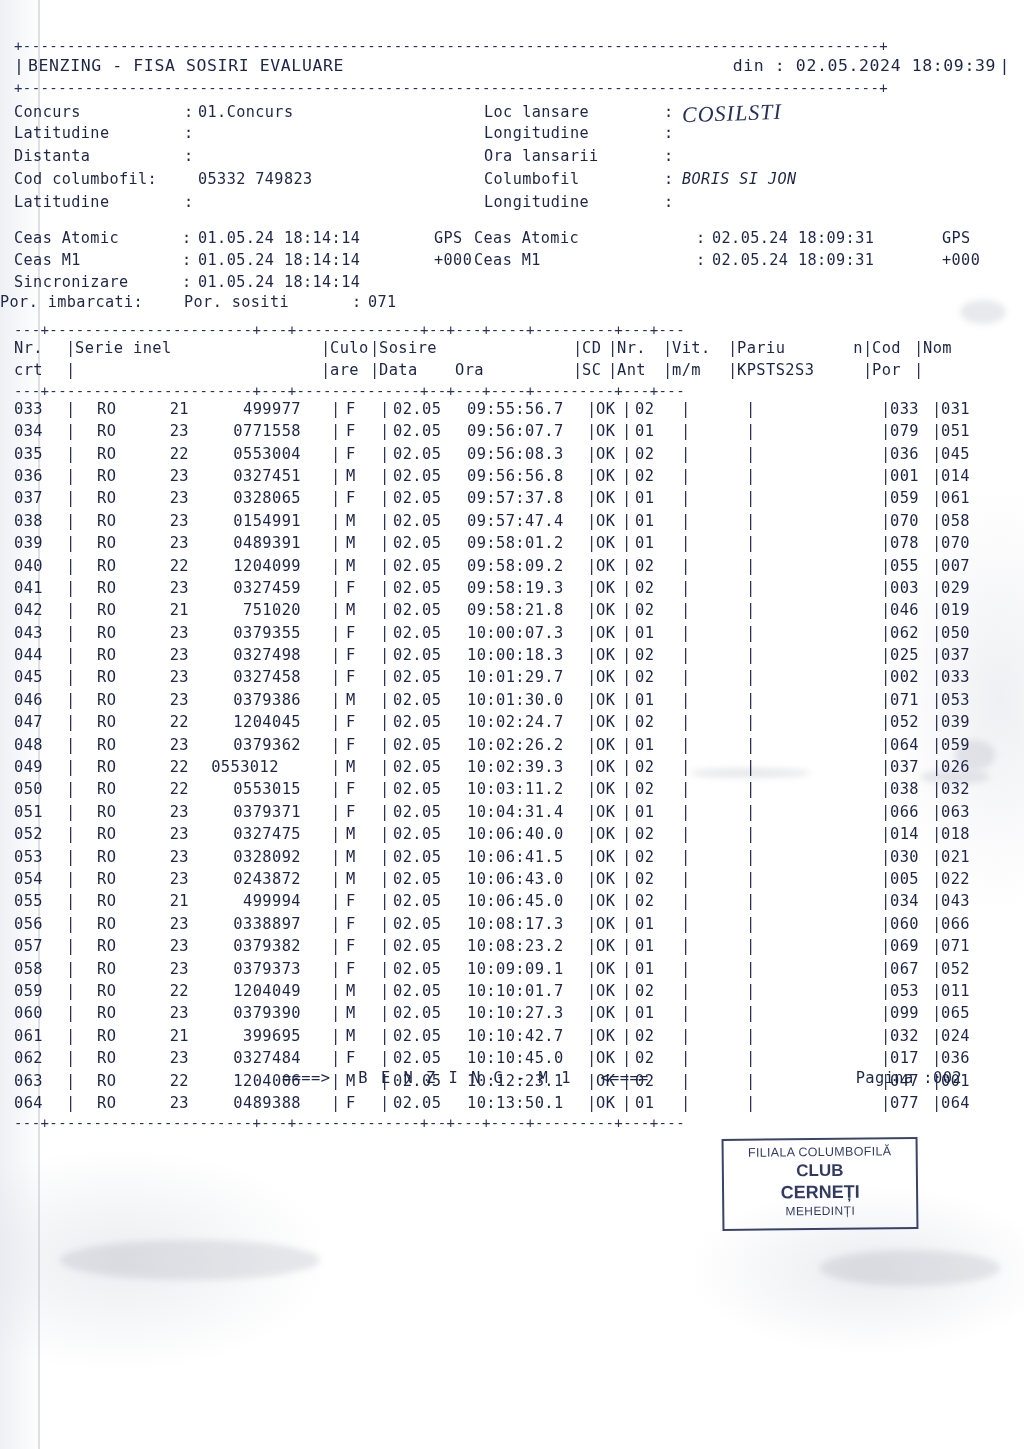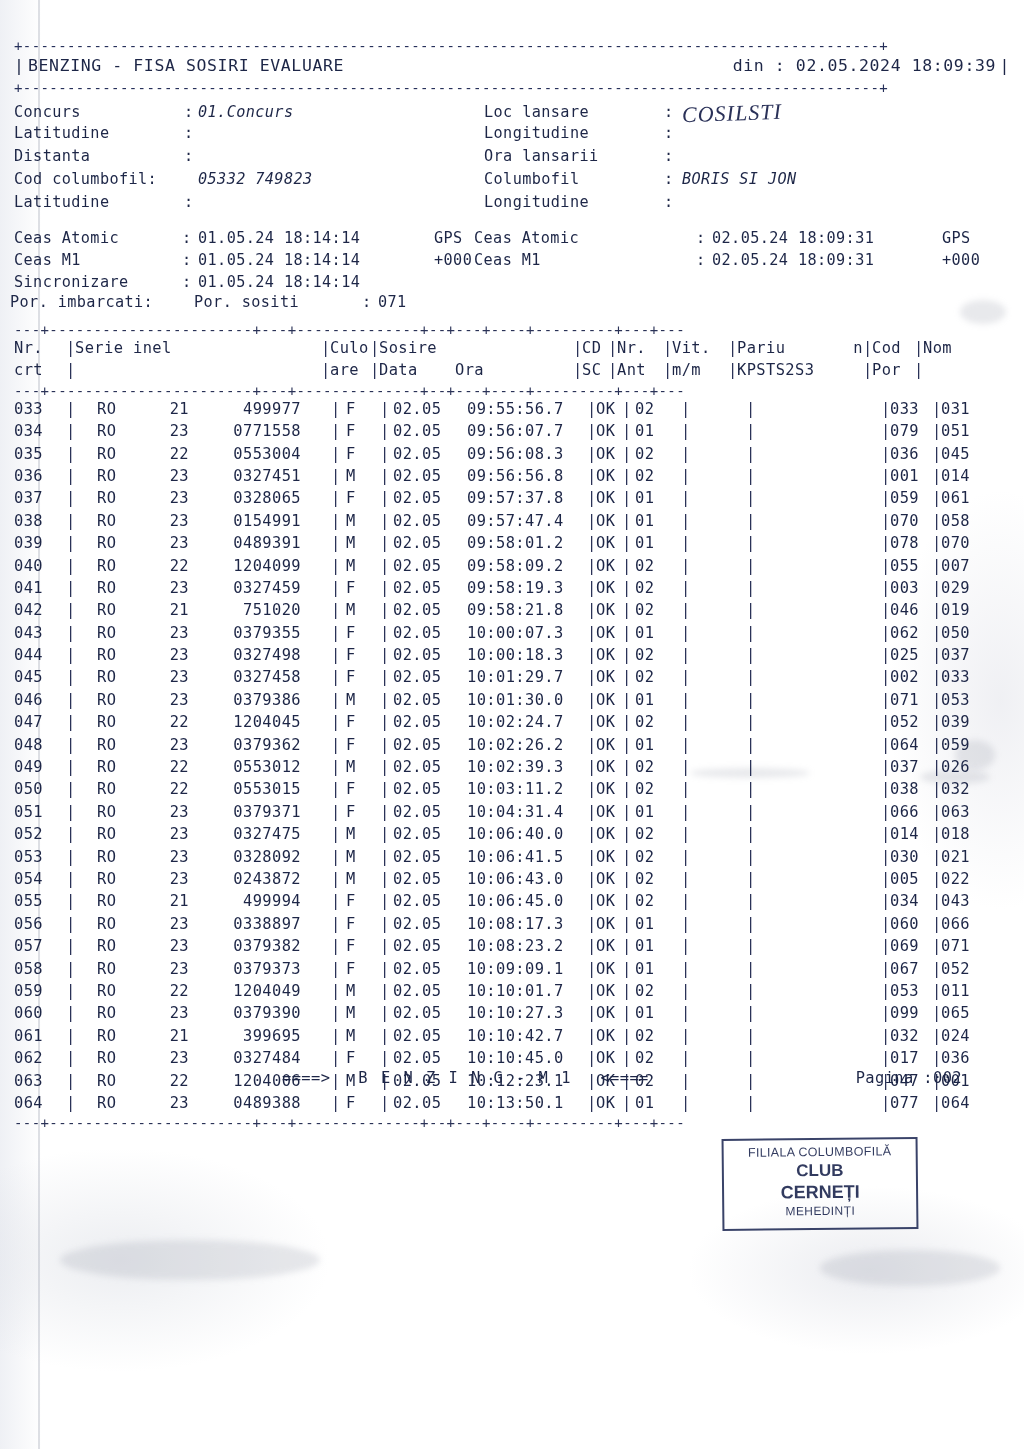--- a/index.html
+++ b/index.html
@@ -43,21 +43,21 @@
 
   .title-line { display: flex; width: 996px; }
   .title-line .bar { width: 14px; }
   .title-line .t1 { flex: 0 0 auto; }
   .title-line .t2 { margin-left: auto; }
 
   #info-block { position: absolute; left: 14px; top: 100px; }
   .info-row { display: flex; height: 23px; align-items: baseline; }
   .info-label { width: 170px; }
   .info-colon { width: 14px; }
-  .info-value { width: 286px; font-style: italic; }
+  .info-value { width: 286px; }
   .info-label2 { width: 180px; }
   .info-colon2 { width: 18px; }
   .info-value2 { width: 300px; }
 
   .hand {
     font-family: "Liberation Serif", serif;
     font-style: italic;
     font-size: 22px;
     letter-spacing: 1px;
     color: #2a3158;
@@ -69,21 +69,21 @@
   #clock-block { position: absolute; left: 14px; top: 228px; }
   .clk-row { display: flex; height: 22px; }
   .clk-a { width: 168px; }
   .clk-b { width: 16px; }
   .clk-c { width: 236px; }
   .clk-d { width: 40px; }
   .clk-e { width: 222px; }
   .clk-f { width: 16px; }
   .clk-g { width: 230px; }
 
-  #imb-row { position: absolute; left: 10px; top: 292px; display: flex; width: 760px; }
+  #imb-row { position: absolute; left: 0; top: 292px; display: flex; width: 760px; }
   #imb-row .a { width: 170px; }
   #imb-row .b { width: 14px; }
   #imb-row .c { width: 292px; }
   #imb-row .d { width: 168px; }
   #imb-row .e { width: 16px; }
 
   
   #table-wrap { position: absolute; left: 14px; top: 322px; width: 996px; }
   .tbl-rule { font-size: 14px; color: #2a3257; height: 16px; line-height: 16px; }
   .tbl-head { font-size: 15.2px; line-height: 20px; }
@@ -708,21 +708,21 @@
           <span class="vline">|</span>
           <span style="width:42px">064</span>
           <span class="vline">|</span>
           <span style="width:46px">059</span>
         </div>
         <div class="row">
           <span class="c-nr">049</span>
           <span class="vline">|</span>
           <span class="c-ro">RO</span>
           <span class="c-s1">22</span>
-          <span class="c-s2" style="width:112px;text-align:right">0553012</span>
+          <span class="c-s2" style="width:112px;text-align:center">0553012</span>
           <span style="width:30px"></span>
           <span class="vline">|</span>
           <span style="width:26px;padding-left:6px">M</span>
           <span style="width:8px"></span>
           <span class="vline">|</span>
           <span style="width:74px;padding-left:4px">02.05</span>
           <span style="width:120px">10:02:39.3</span>
           <span class="vline">|</span>
           <span style="width:26px">OK</span>
           <span class="vline">|</span>

